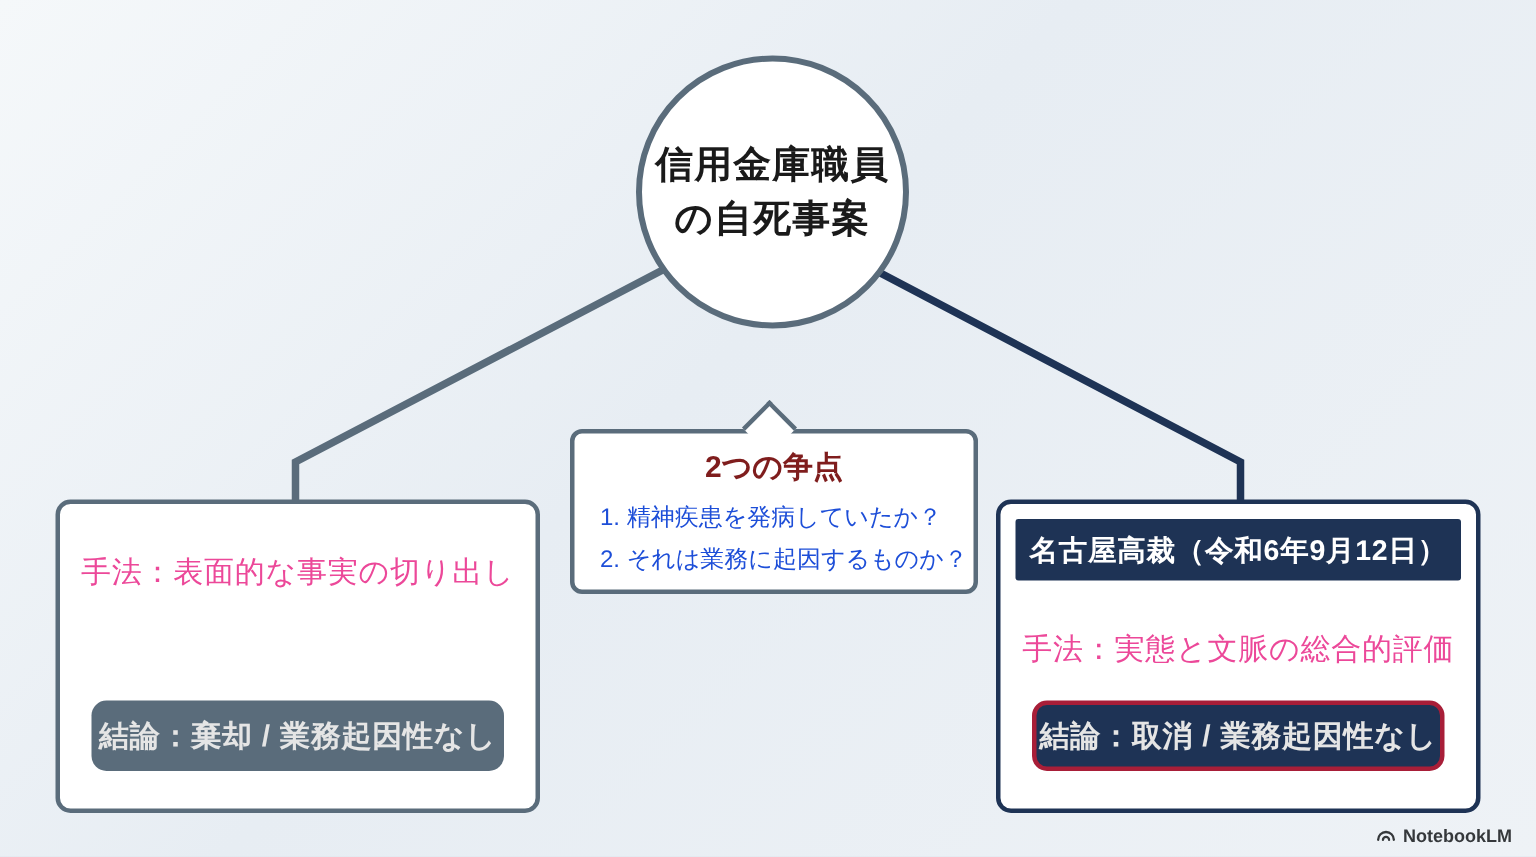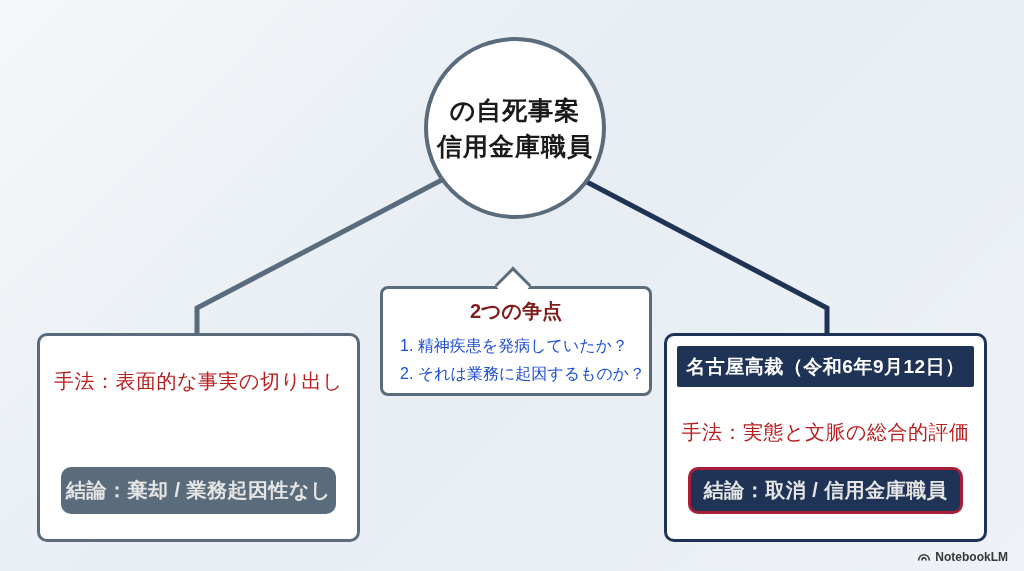--- a/index.html
+++ b/index.html
@@ -57,21 +57,21 @@
   .card.right{left:664px;border:3px solid #1e3355;}
   .card .card-header{
     margin:10px 10px 0 10px;height:41px;border-radius:2px;
     display:flex;align-items:center;justify-content:center;
     font-size:19px;font-weight:bold;color:#ffffff;letter-spacing:0.5px;
   }
   .card.left .card-header{background:#5a6c7b;}
   .card.right .card-header{background:#1e3355;}
   .card .card-method{
     margin-top:32px;text-align:center;
-    font-size:20px;color:#b91c1c;letter-spacing:0.5px;
+    font-size:20px;color:#ec4899;letter-spacing:0.5px;
   }
   .card .card-badge{
     position:absolute;left:21px;right:21px;bottom:25px;height:47px;
     border-radius:10px;box-sizing:border-box;
     display:flex;align-items:center;justify-content:center;
     font-size:20px;font-weight:bold;color:#e5e5e5;letter-spacing:0.5px;
   }
   .card.left .card-badge{background:#5a6c7b;}
   .card.right .card-badge{background:#1e3355;border:3px solid #a81e38;}
 
@@ -86,42 +86,42 @@
 <body>
 
 <div class="canvas">
 
   <svg class="connectors" viewBox="0 0 1024 571">
     <polyline points="480,160 197,308 197,340" fill="none" stroke="#5a6c7b" stroke-width="5"></polyline>
     <polyline points="545,160 827,308 827,340" fill="none" stroke="#1e3355" stroke-width="5"></polyline>
   </svg>
 
   <div class="root-node">
+    <div class="line">信用金庫職員</div>
     <div class="line">の自死事案</div>
-    <div class="line">信用金庫職員</div>
   </div>
 
   <div class="bubble">
     <div class="pointer"></div>
     <div class="bubble-title">2つの争点</div>
     <div class="bubble-list">
       <div>1. 精神疾患を発病していたか？</div>
       <div>2. それは業務に起因するものか？</div>
     </div>
   </div>
 
   <div class="card left">
     <div class="card-method">手法：表面的な事実の切り出し</div>
     <div class="card-badge">結論：棄却 / 業務起因性なし</div>
   </div>
 
   <div class="card right">
     <div class="card-header">名古屋高裁（令和6年9月12日）</div>
     <div class="card-method">手法：実態と文脈の総合的評価</div>
-    <div class="card-badge">結論：取消 / 信用金庫職員</div>
+    <div class="card-badge">結論：取消 / 業務起因性なし</div>
   </div>
 
   <div class="brand">
     <svg width="14" height="14" viewBox="0 0 24 24">
       <path d="M3 17 A9 9 0 0 1 21 17" fill="none" stroke="#35383b" stroke-width="2.6" stroke-linecap="round"></path>
       <path d="M8.5 17 A3.5 3.5 0 0 1 15.5 17" fill="none" stroke="#35383b" stroke-width="2.6" stroke-linecap="round"></path>
     </svg>
     <span>NotebookLM</span>
   </div>
 

